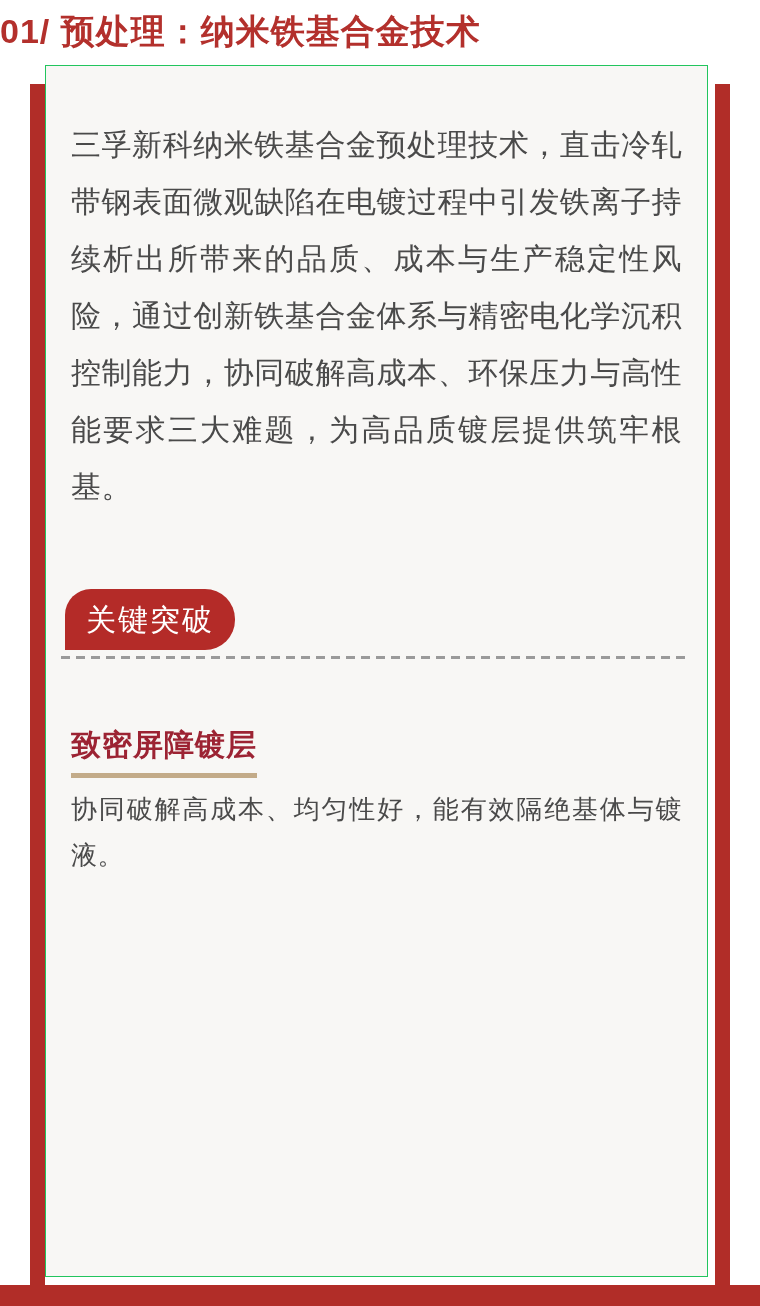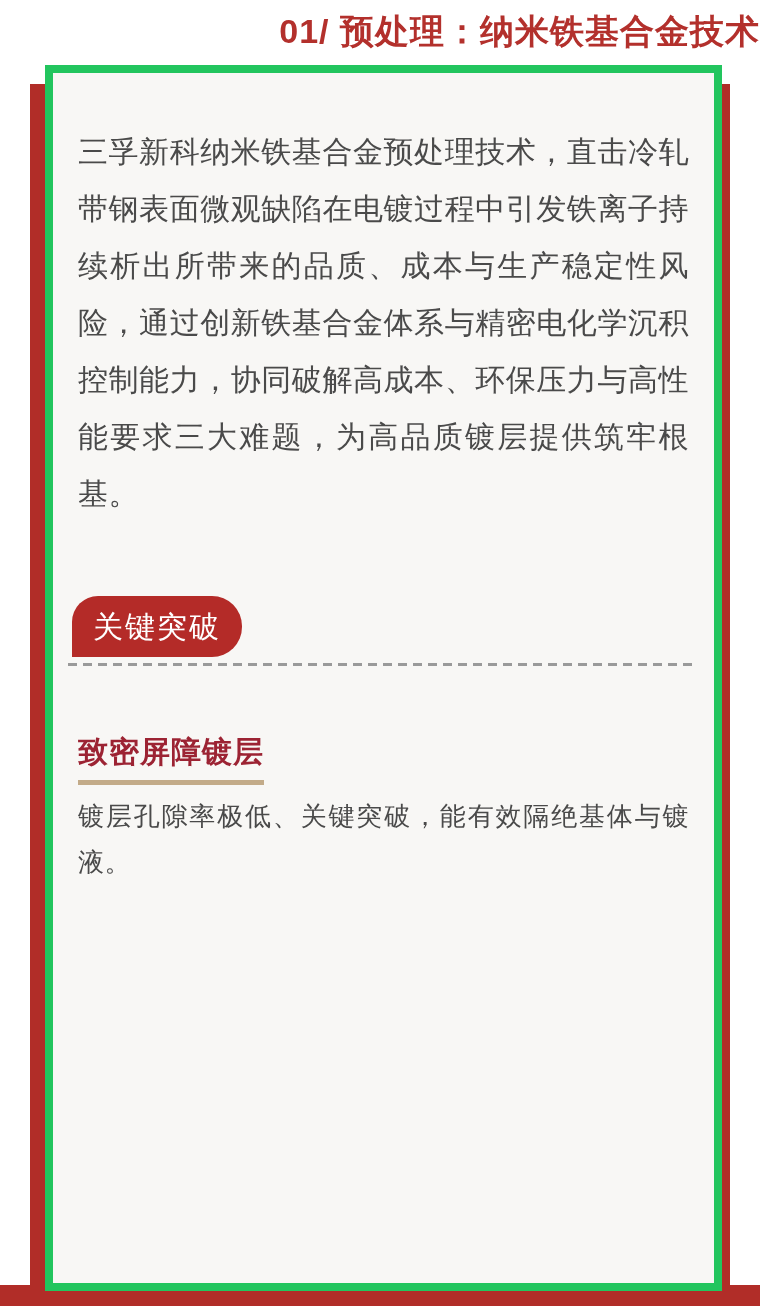--- a/index.html
+++ b/index.html
@@ -8,38 +8,38 @@
     background:#ffffff;
     font-family:"Liberation Sans", sans-serif;
     position:relative;
     overflow:hidden;
   }
   .stage { position:absolute; inset:0; }
 
   
   .page-title {
     position:absolute; top:9px; left:0; width:760px;
-    text-align:right;
+    text-align:left;
     font-size:34px; font-weight:bold;
     color:#b3302c;
     letter-spacing:1px;
     white-space:nowrap;
   }
 
   
   .bar-left  { position:absolute; left:30px;  top:84px; width:15px; height:1222px; background:#b12d28; }
   .bar-right { position:absolute; left:715px; top:84px; width:15px; height:1222px; background:#b12d28; }
   .band-bottom { position:absolute; left:0; top:1285px; width:760px; height:21px; background:#b12d28; }
 
   
   .panel {
     position:absolute; left:45px; top:65px;
     width:661px; height:1210px;
     background:#f8f7f5;
-    border:8px solid #22c55e;
+    border:1px solid #22c55e;
   }
   .panel-content { padding:0 25px; }
 
   .intro {
     margin:50px 0 0 0;
     font-size:30px; line-height:57px;
     color:#4a4a4a;
     text-align:justify; text-justify:inter-character;
     letter-spacing:0.5px;
   }
@@ -95,21 +95,21 @@
     <div class="panel-content">
 
       <p class="intro">三孚新科纳米铁基合金预处理技术，直击冷轧带钢表面微观缺陷在电镀过程中引发铁离子持续析出所带来的品质、成本与生产稳定性风险，通过创新铁基合金体系与精密电化学沉积控制能力，协同破解高成本、环保压力与高性能要求三大难题，为高品质镀层提供筑牢根基。</p>
 
       <div class="badge">关键突破</div>
 
       <div class="divider"></div>
 
       <div class="section first">
         <h3 class="section-heading">致密屏障镀层</h3>
-        <p class="section-body">镀层孔隙率极低、关键突破，能有效隔绝基体与镀液。</p>
+        <p class="section-body">协同破解高成本、均匀性好，能有效隔绝基体与镀液。</p>
       </div>
 
       <div class="section">
       </div>
 
 
     </div>
   </div>
 
 </div>

